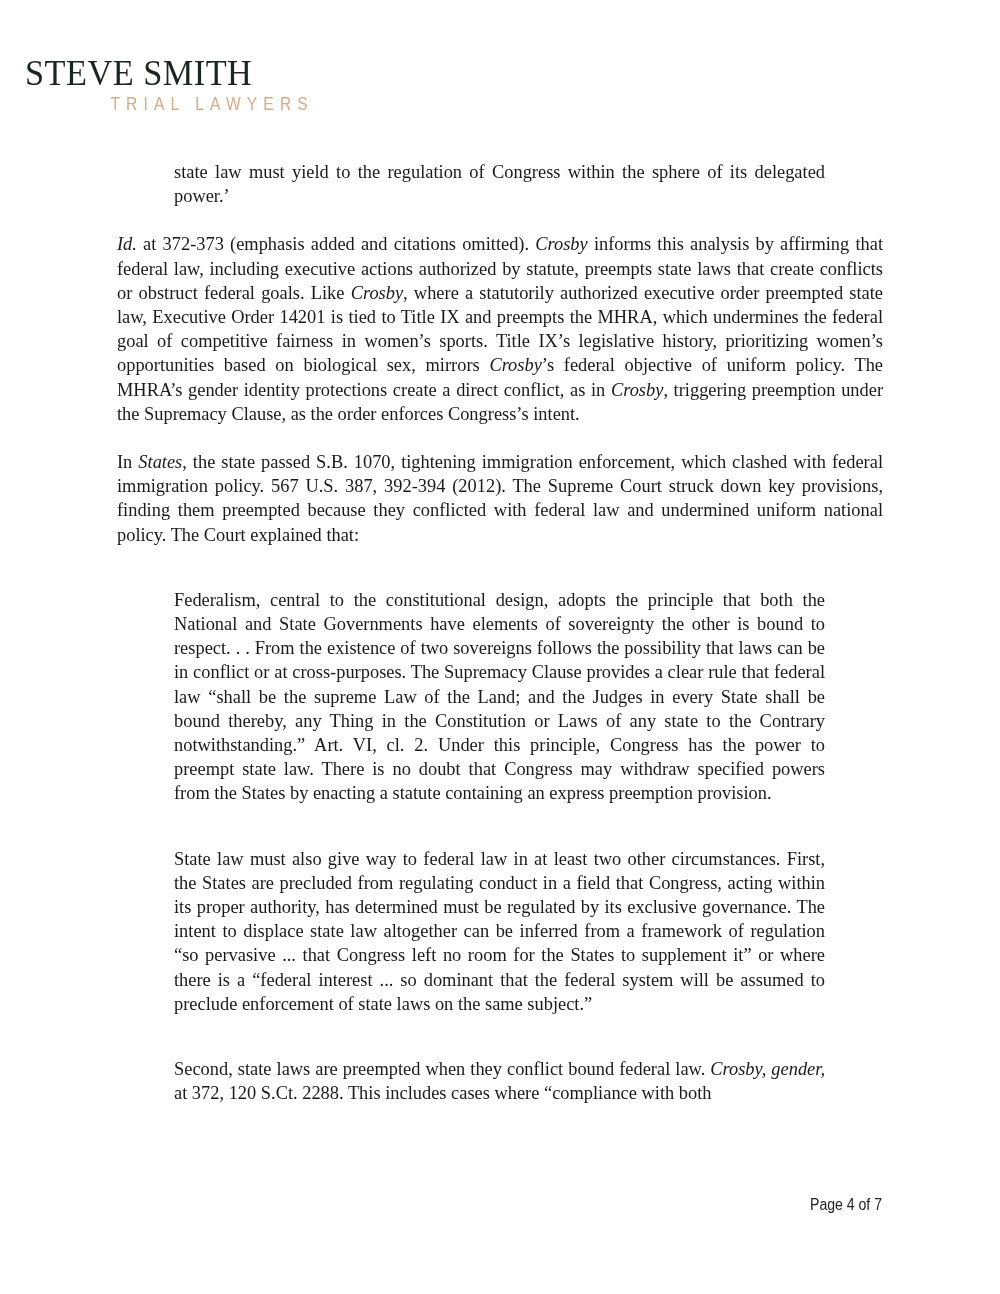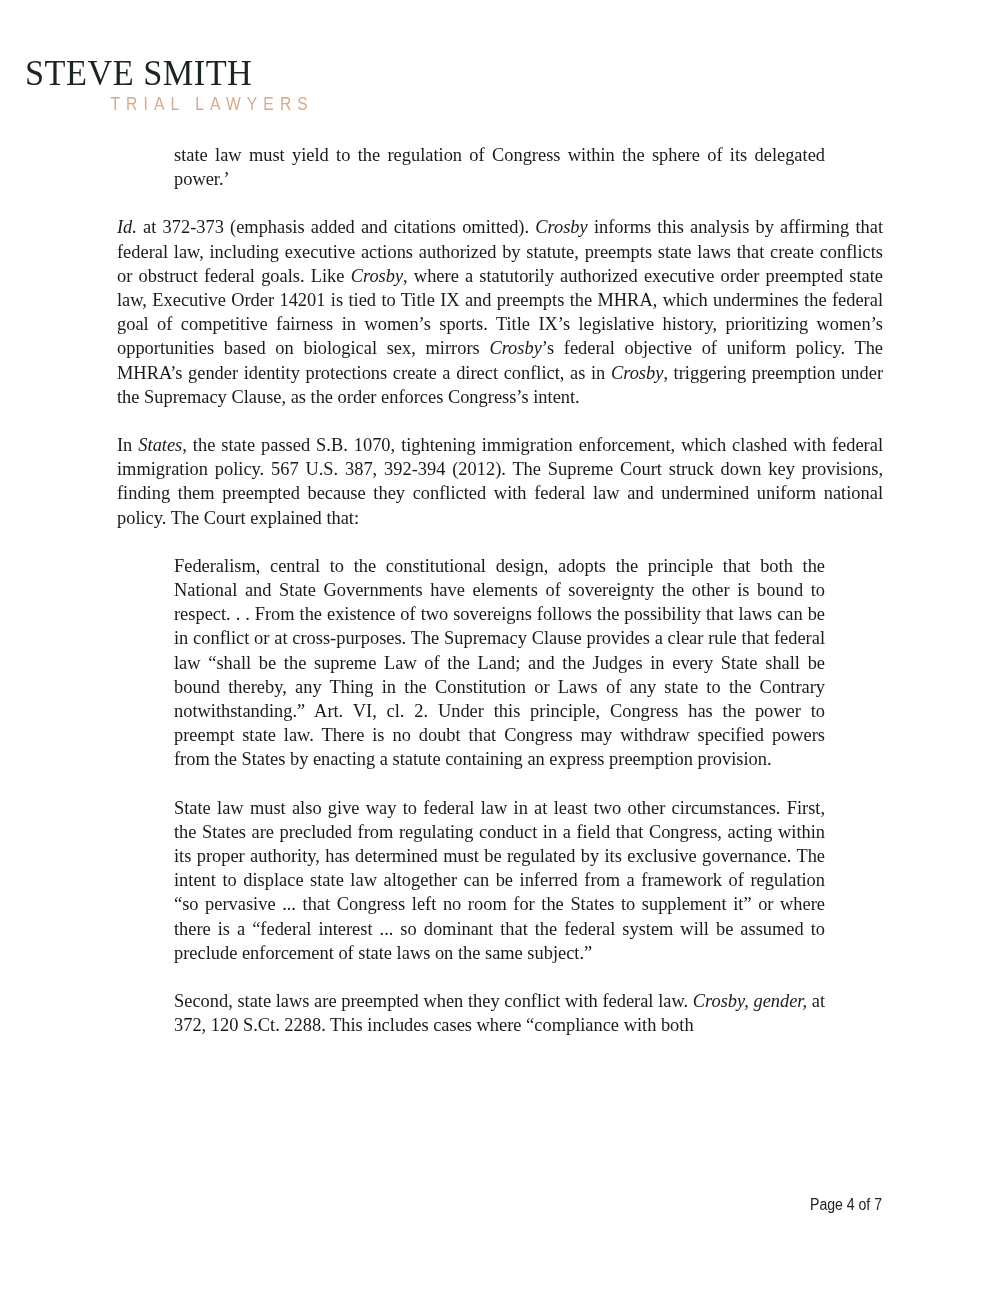--- a/index.html
+++ b/index.html
@@ -49,20 +49,21 @@
       font-size: 18.4px;
       line-height: 24.2px;
     }
     p {
       margin: 0;
       text-align: justify;
     }
     .block {
       margin-left: 57px;
       margin-right: 58px;
+      margin-top: 17px;
     }
     .gap { height: 24px; }
     em { font-style: italic; font-family: Liberation Serif, serif; }
     .page-number {
       position: absolute;
       top: 1196px;
       left: 810px;
       font-family: "Liberation Sans", sans-serif;
       font-size: 16px;
       color: #222;
@@ -97,17 +98,17 @@
 
   <p class="block">Federalism, central to the constitutional design, adopts the principle that both the National and State Governments have elements of sovereignty the other is bound to respect. . .  From the existence of two sovereigns follows the possibility that laws can be in conflict or at cross-purposes. The Supremacy Clause provides a clear rule that federal law “shall be the supreme Law of the Land; and the Judges in every State shall be bound thereby, any Thing in the Constitution or Laws of any state to the Contrary notwithstanding.” Art. VI, cl. 2. Under this principle, Congress has the power to preempt state law.  There is no doubt that Congress may withdraw specified powers from the States by enacting a statute containing an express preemption provision.</p>
 
   <div class="gap"></div>
 
   <p class="block">State law must also give way to federal law in at least two other circumstances. First, the States are precluded from regulating conduct in a field that Congress, acting within its proper authority, has determined must be regulated by its exclusive governance.  The intent to displace state law altogether can be inferred from a framework of regulation “so pervasive ... that Congress left no room for the States to supplement it” or where there is a “federal interest ... so dominant that the federal system will be assumed to preclude enforcement of state laws on the same subject.”</p>
 
   <div class="gap"></div>
 
   <p class="block">
-    <span>Second, state laws are preempted when they conflict with federal law. </span><em>Crosby, gender,</em><span> at 372, 120 S.Ct. 2288. This includes cases where “compliance with both</span>
+    <span>Second, state laws are preempted when they conflict bound federal law. </span><em>Crosby, gender,</em><span> at 372, 120 S.Ct. 2288. This includes cases where “compliance with both</span>
   </p>
 </main>
 
 <footer class="page-number">Page 4 of 7</footer>
 
 </body></html>

